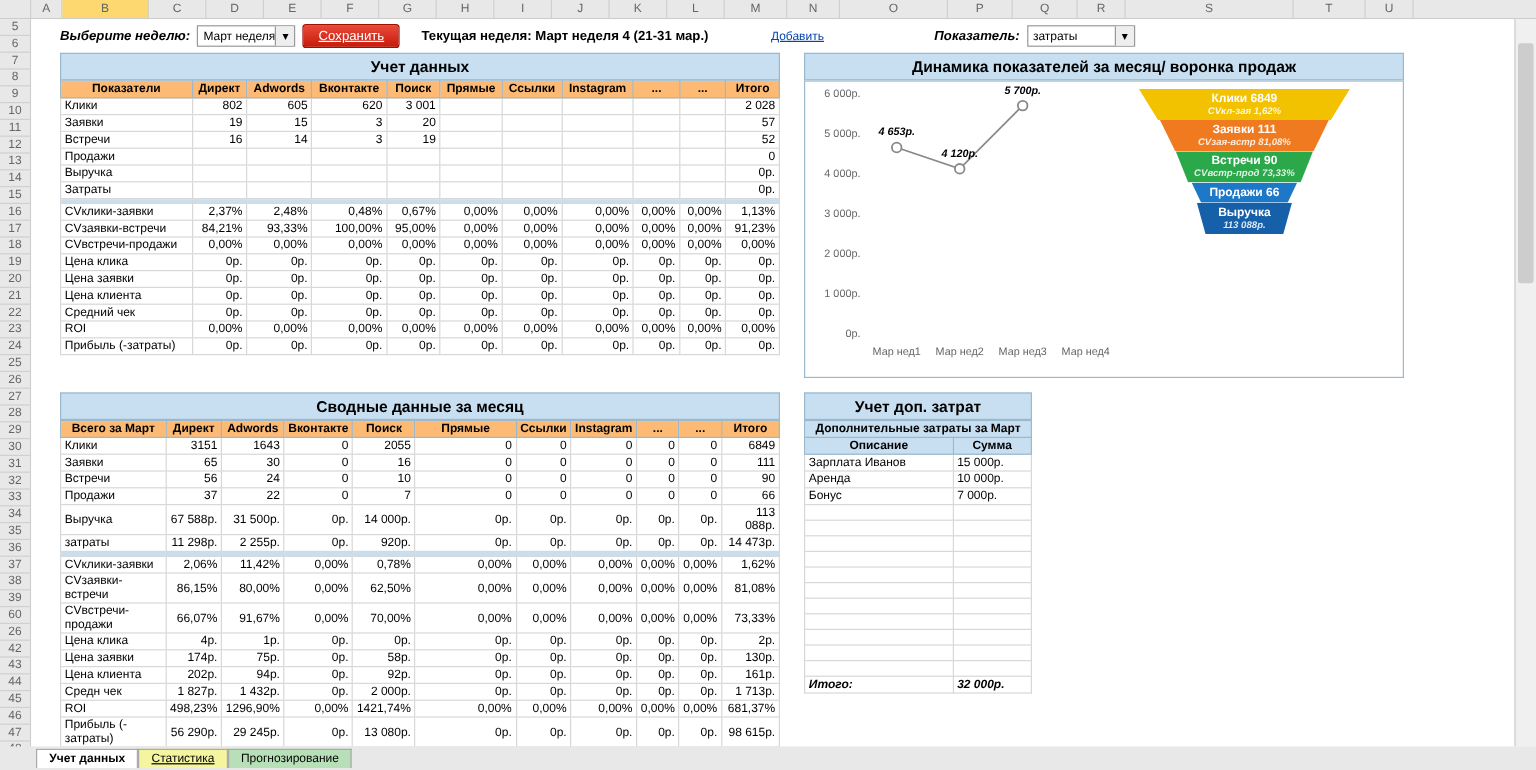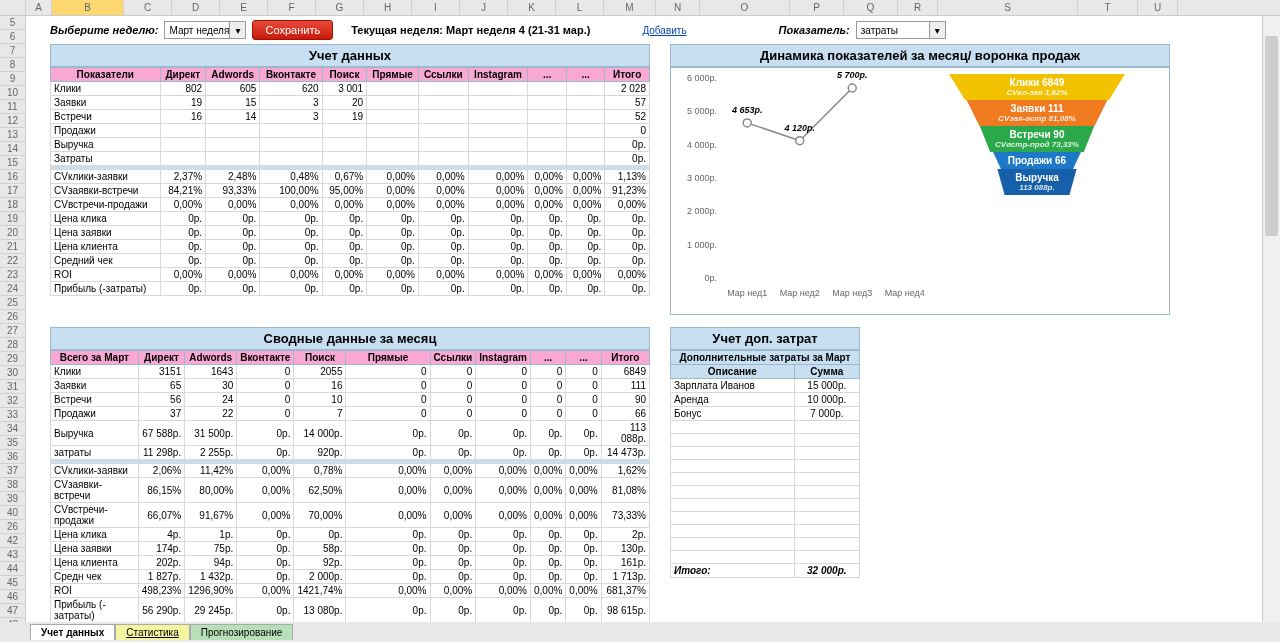--- a/index.html
+++ b/index.html
@@ -6,43 +6,43 @@
 body { font-family: Arial, sans-serif; font-size: 10px; background: #fff; width: 1280px; height: 642px; overflow: hidden; position: relative; }
 .col-headers { display: flex; height: 16px; background: #e8e8e8; border-bottom: 1px solid #ccc; }
 .col-headers div { flex: 0 0 auto; text-align: center; line-height: 16px; color: #666; font-size: 10px; border-right: 1px solid #d0d0d0; }
 .row-headers { position: absolute; left: 0; top: 16px; width: 26px; background: #e8e8e8; }
 .row-headers div { height: 14px; text-align: center; line-height: 14px; color: #666; font-size: 10px; border-bottom: 1px solid #d0d0d0; border-right: 1px solid #ccc; }
 .sheet { position: absolute; left: 26px; top: 16px; right: 18px; bottom: 20px; background: #fff; }
 .controls { display: flex; align-items: center; gap: 6px; padding: 4px 24px; height: 28px; }
 .lbl { font-style: italic; font-weight: bold; font-size: 11px; }
 .dd { display: inline-flex; align-items: center; border: 1px solid #999; background: #fff; height: 18px; padding: 0 4px; font-size: 10px; min-width: 82px; position: relative; }
 .dd .arrow { position: absolute; right: 0; width: 16px; height: 16px; background: #eee; border-left: 1px solid #999; display: flex; align-items: center; justify-content: center; }
-.btn-save { background: linear-gradient(#e84a3a,#c81a0a); color: #fff; border: 1px solid #a01000; padding: 3px 12px; font-size: 11px; border-radius: 3px; cursor: pointer; }
+.btn-save { background: linear-gradient(#e84a3a,#c81a0a); color: #fff; border: 1px solid #a01000; padding: 3px 12px; font-size: 11px; border-radius: 3px; cursor: pointer; text-decoration: underline; }
 .cur-week { font-size: 11px; font-weight: bold; margin-left: 12px; }
 .link { color: #0645ad; font-size: 10px; text-decoration: underline; cursor: pointer; }
 .panel-title { background: #c7dff0; text-align: center; font-weight: bold; font-size: 13px; padding: 3px 0; border: 1px solid #9bb8cc; }
 .tbl { border-collapse: collapse; width: 600px; font-size: 10px; }
-.tbl th { background: #f9a8d4; border: 1px solid #9bb8cc; padding: 1px 3px; font-size: 10px; font-weight: bold; }
+.tbl th { background: #fdba74; border: 1px solid #9bb8cc; padding: 1px 3px; font-size: 10px; font-weight: bold; }
 .tbl td { border: 1px solid #d8d8d8; padding: 1px 3px; text-align: right; height: 13px; }
 .tbl td:first-child { text-align: left; }
 .tbl tr.sep td { background: #c7dff0; height: 4px; padding: 0; }
 .tbl tr.total-row td { font-style: italic; font-weight: bold; }
 .layout { display: flex; gap: 20px; padding: 0 24px; }
 .left-col { width: 600px; }
 .right-col { width: 500px; }
 .chart-box { border: 1px solid #9bb8cc; background: #fff; height: 248px; position: relative; }
 .chart-svg { position: absolute; left: 0; top: 0; }
 .funnel { position: absolute; right: 22px; top: 6px; width: 220px; }
 .funnel-seg { text-align: center; color: #fff; font-size: 10px; font-weight: bold; padding: 3px 0; margin: 0 auto; border-radius: 2px; }
 .funnel-sub { font-size: 8px; font-style: italic; opacity: 0.85; }
 .lower { display: flex; gap: 20px; padding: 12px 24px 0; }
 .exp-tbl { border-collapse: collapse; width: 190px; font-size: 10px; }
 .exp-tbl th { background: #c7dff0; border: 1px solid #9bb8cc; padding: 1px 3px; font-weight: bold; }
 .exp-tbl td { border: 1px solid #d8d8d8; padding: 1px 3px; height: 13px; }
-.exp-tbl td:last-child { text-align: center; }
+.exp-tbl td:last-child { text-align: left; }
 .tabs { position: absolute; bottom: 0; left: 0; right: 0; height: 20px; background: #e8e8e8; display: flex; align-items: center; padding-left: 30px; gap: 0; font-size: 10px; }
 .tab { padding: 2px 10px; border: 1px solid #aaa; border-bottom: none; background: #f4f4f4; cursor: pointer; }
 .tab.active { background: #fff; font-weight: bold; }
 .tab.green { background: #b8e0b8; }
 .tab.yellow { background: #f5f5a0; text-decoration: underline; }
 .vscroll { position: absolute; right: 0; top: 16px; bottom: 20px; width: 18px; background: #f0f0f0; border-left: 1px solid #ccc; }
 .vscroll .thumb { position: absolute; left: 2px; right: 2px; top: 20px; height: 200px; background: #cdcdcd; border-radius: 2px; }
 </style>
 </head>
 <body>
@@ -100,21 +100,21 @@
     <div>30</div>
     <div>31</div>
     <div>32</div>
     <div>33</div>
     <div>34</div>
     <div>35</div>
     <div>36</div>
     <div>37</div>
     <div>38</div>
     <div>39</div>
-    <div>40</div>
+    <div>60</div>
     <div>26</div>
     <div>42</div>
     <div>43</div>
     <div>44</div>
     <div>45</div>
     <div>46</div>
     <div>47</div>
     <div>48</div>
     <div>49</div>
   </div>

